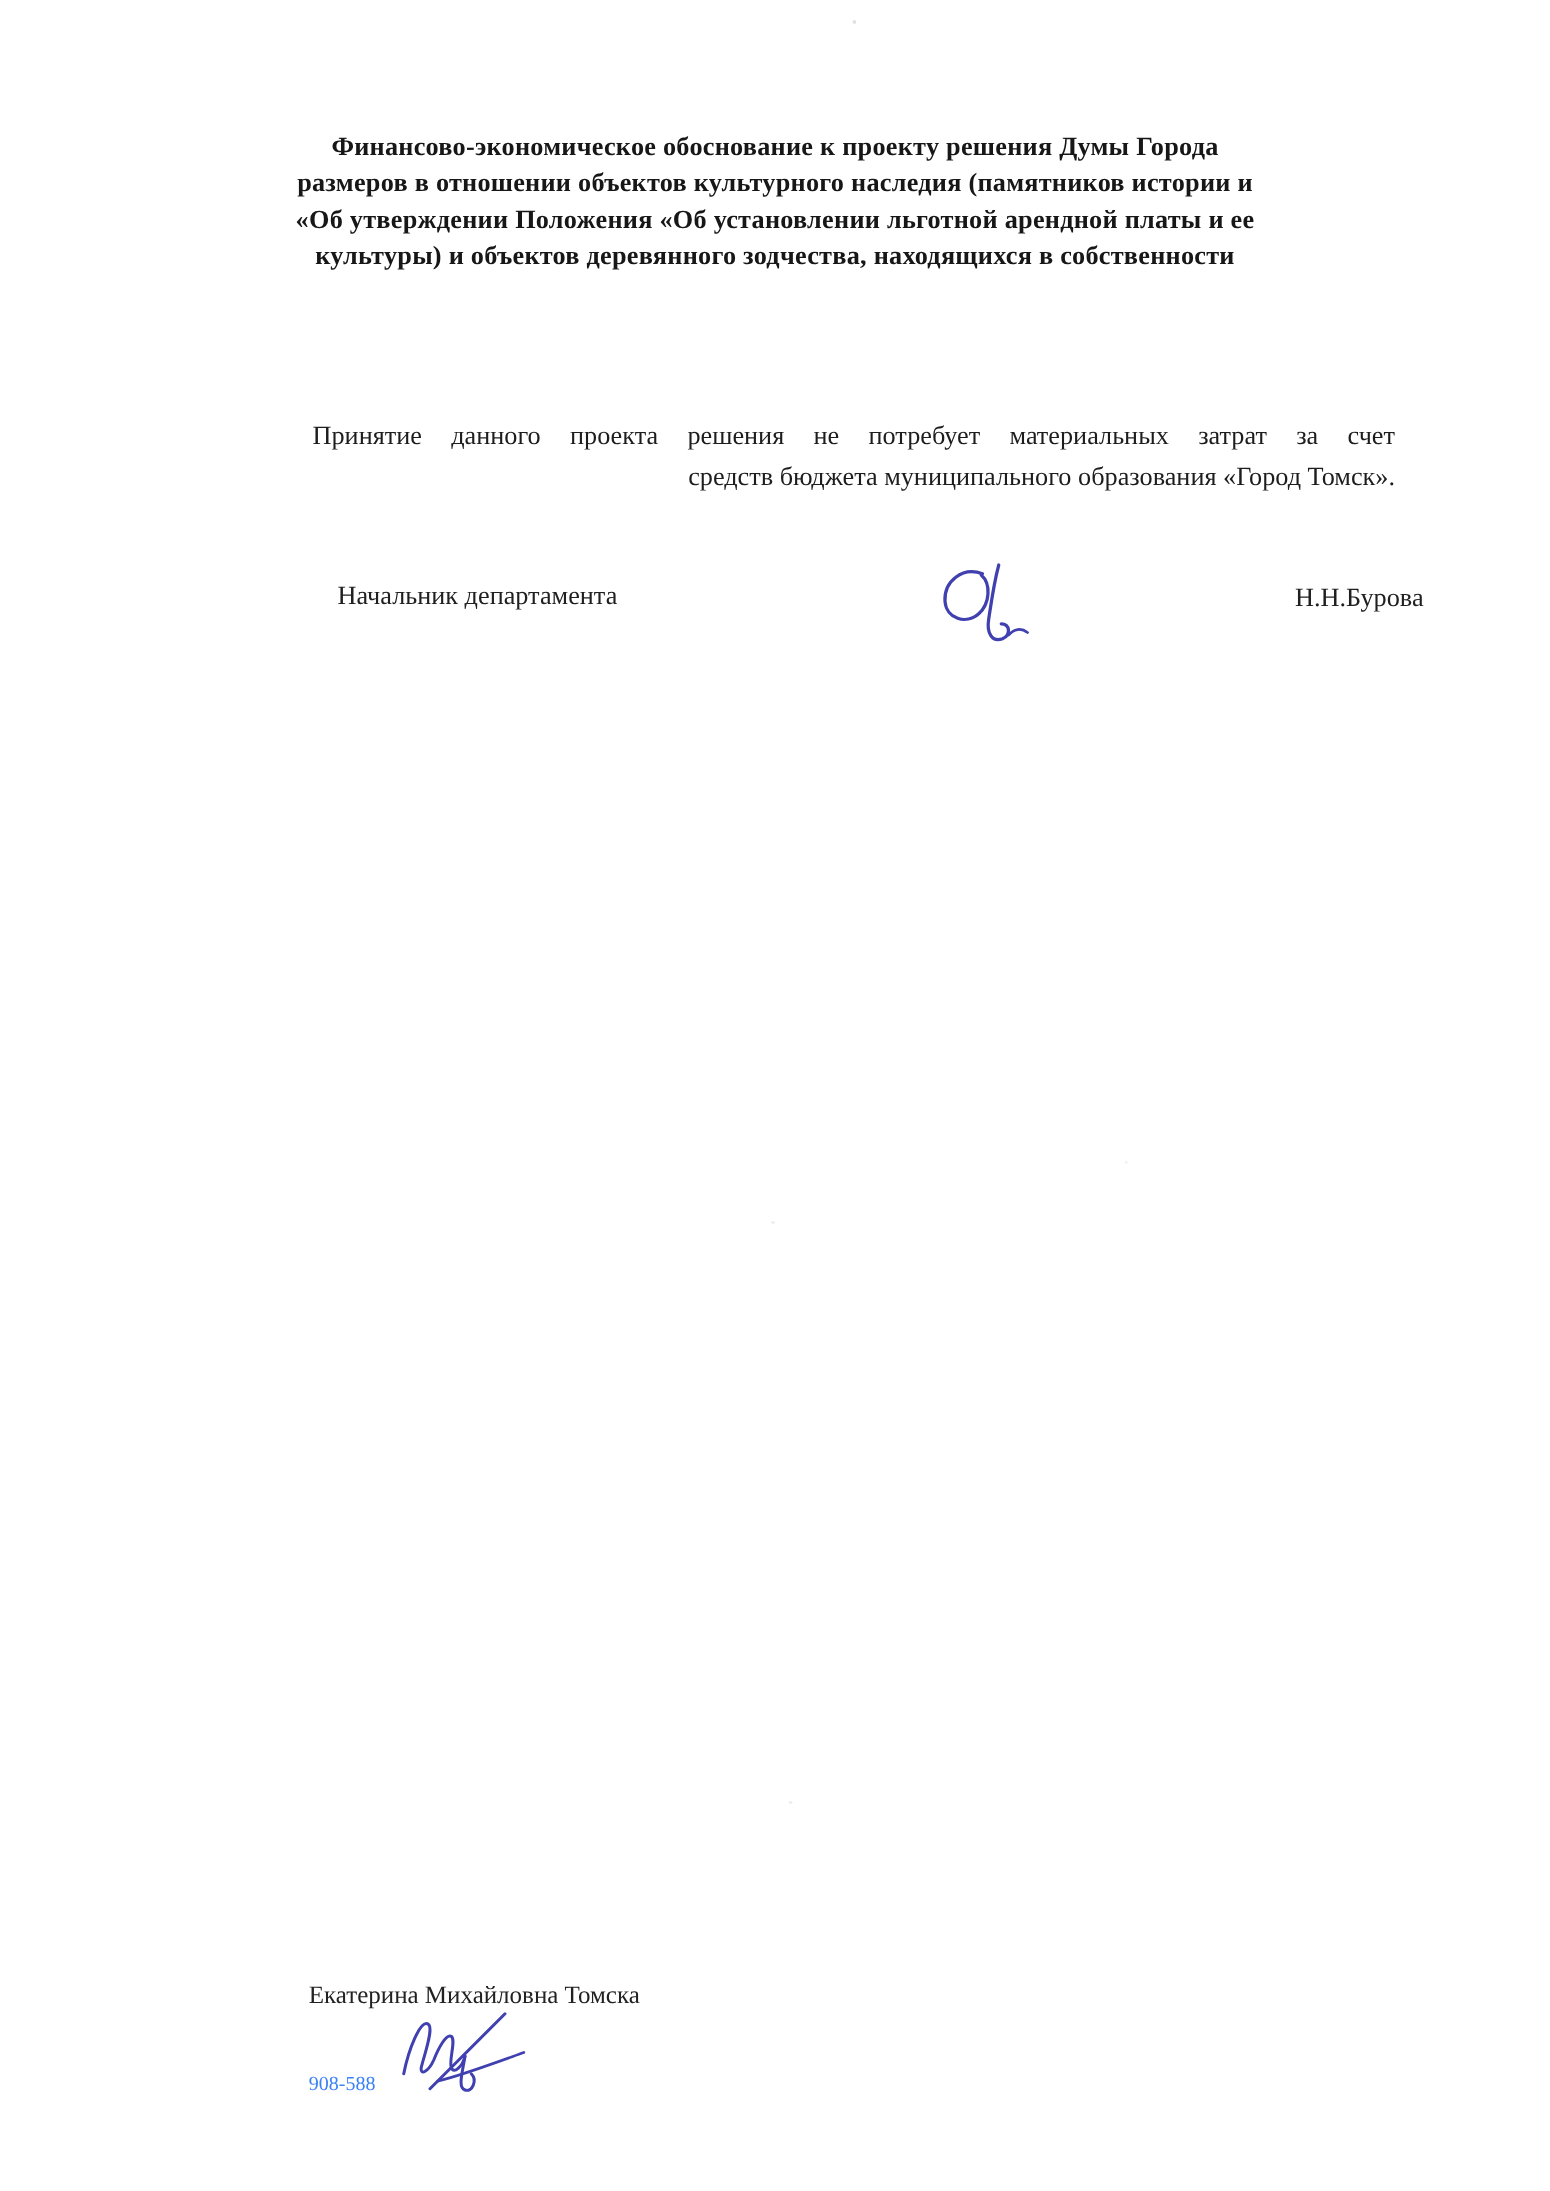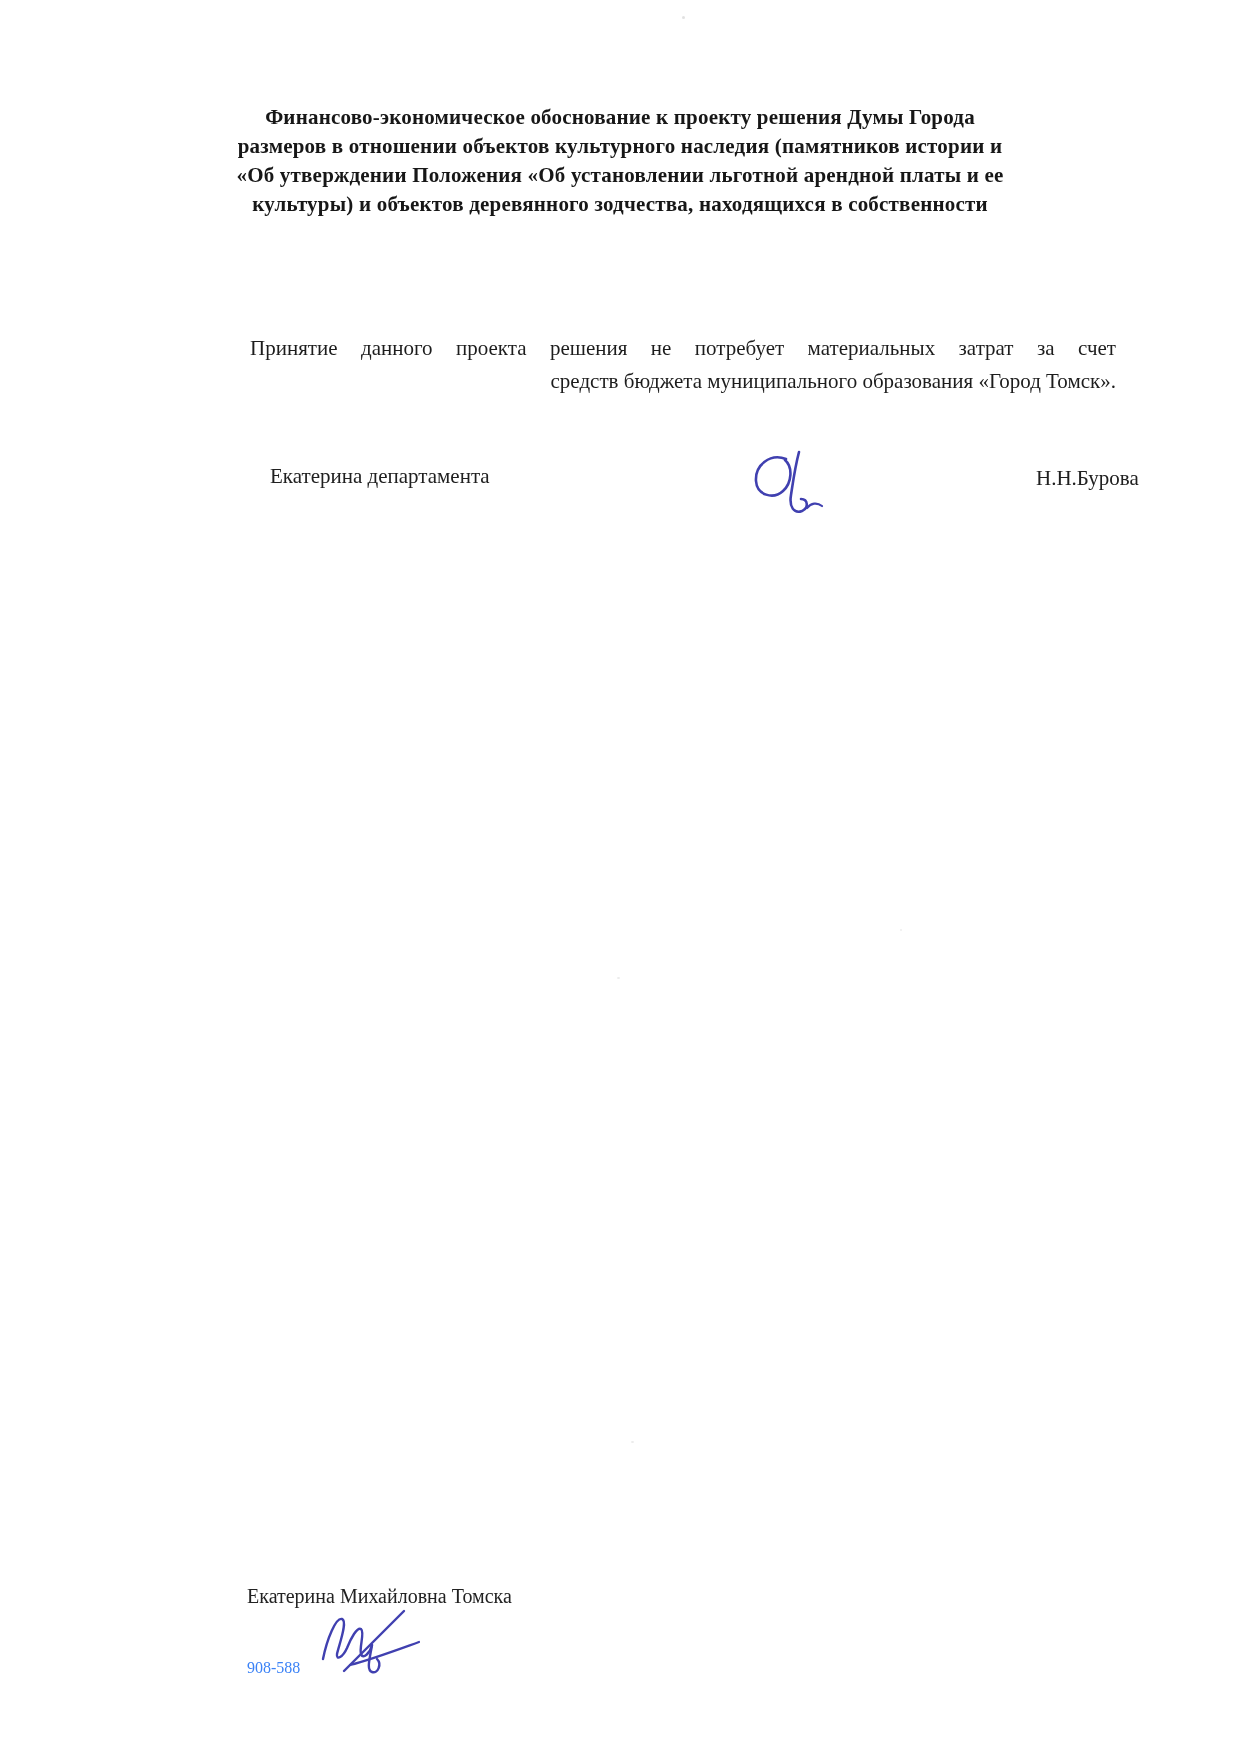--- a/index.html
+++ b/index.html
@@ -127,21 +127,21 @@
     <div class="title-line">размеров в отношении объектов культурного наследия (памятников истории и</div>
     <div class="title-line">«Об утверждении Положения «Об установлении льготной арендной платы и ее</div>
     <div class="title-line">культуры) и объектов деревянного зодчества, находящихся в собственности</div>
   </div>
 
   <div class="para-block">
     <div class="para-line-first">Принятие данного проекта решения  не потребует материальных затрат за счет</div>
     <div class="para-line-rest">средств бюджета муниципального образования «Город Томск».</div>
   </div>
 
-  <div class="position-title">Екатерина департамента</div>
+  <div class="position-title">Начальник департамента</div>
 
   <svg class="sig-main ink" viewBox="0 0 78 72" aria-hidden="true">
     <path d="M38,9 C22,3 7,15 8,31 C9,45 25,50 35,41 C44,33 45,17 37,10" stroke-width="2.6"></path>
     <path d="M51,2 C47,17 45,32 43,45 C41,57 46,64 54,61 C61,58 60,49 53,49" stroke-width="2.6"></path>
     <path d="M59,58 C63,53 69,52 74,56" stroke-width="2.2"></path>
   </svg>
 
   <div class="signatory-name">Н.Н.Бурова</div>
 
   <div class="executor-name">Екатерина Михайловна Томска</div>

